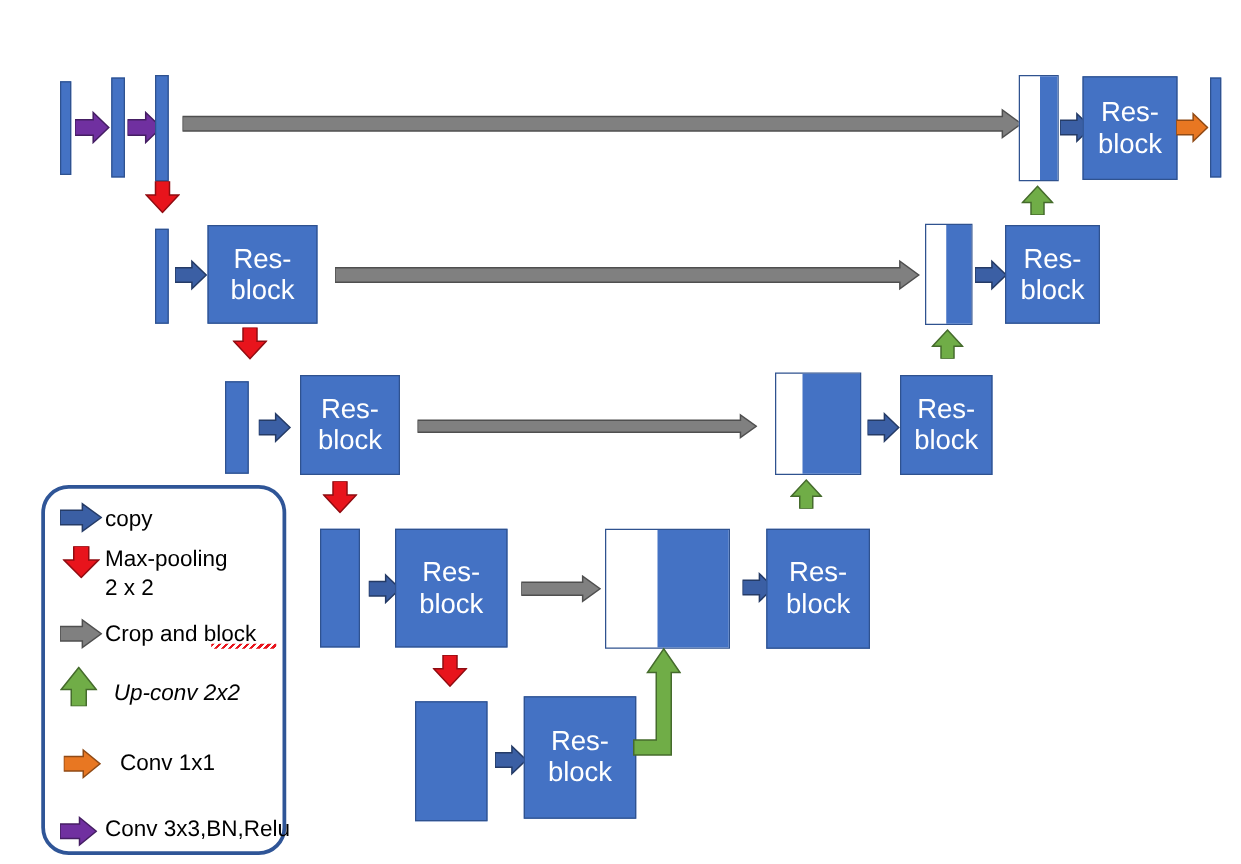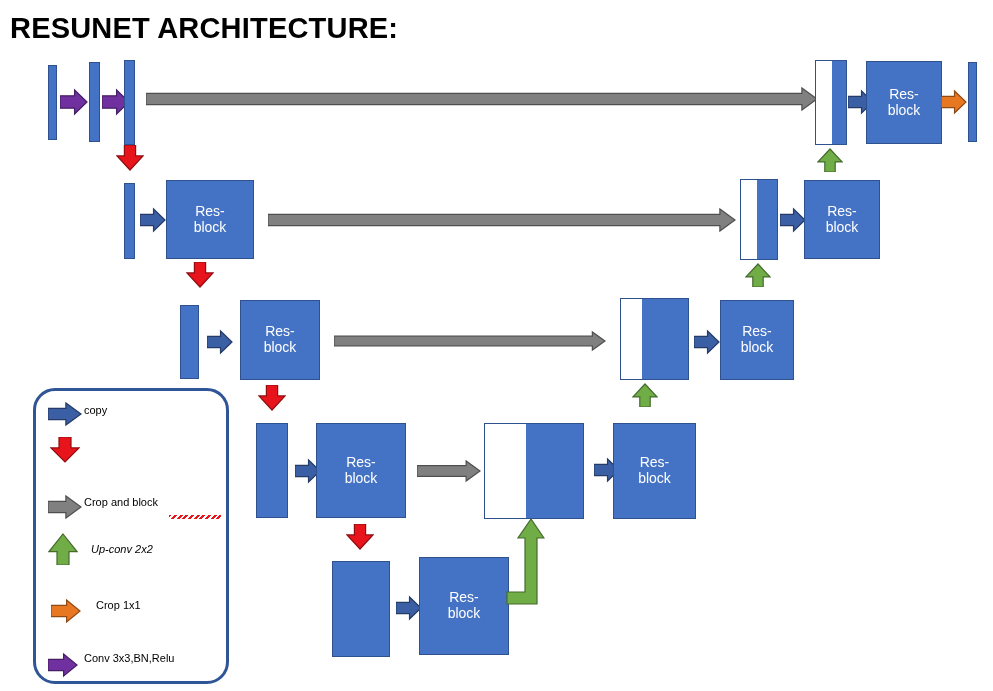--- a/index.html
+++ b/index.html
@@ -16,40 +16,39 @@
   .bar{position:absolute;background:#4472C4;border:1px solid #2F528F;box-sizing:border-box;}
 
   
   .concat{position:absolute;box-sizing:border-box;border:1px solid #2F528F;background:#ffffff;}
   .concat .fill{position:absolute;top:0;bottom:0;right:0;background:#4472C4;}
 
   
   .resblock{position:absolute;background:#4472C4;border:1px solid #2F528F;
             box-sizing:border-box;color:#ffffff;display:flex;flex-direction:column;
             align-items:center;justify-content:center;line-height:1.12;
-            font-size:14px;font-weight:400;}
+            font-size:22px;font-weight:400;}
   .resblock span{display:block;}
 
   
   .arr{position:absolute;}
   .arr svg{display:block;}
 
   
   .legend{position:absolute;left:33px;top:388px;width:196px;height:296px;
           border:3px solid #2F5597;border-radius:22px;background:#ffffff;box-sizing:border-box;}
   .legend-row{position:absolute;}
-  .legend-label{position:absolute;color:#000000;font-size:11px;line-height:1.25;white-space:pre;}
+  .legend-label{position:absolute;color:#000000;font-size:18px;line-height:1.25;white-space:pre;}
   .squiggle{position:absolute;height:4px;}
 </style>
 </head>
 <body>
 
 <div id="canvas">
 
-  <div class="title">RESUNET ARCHITECTURE:</div>
 
   <div class="bar" style="left:48px;top:65px;width:9px;height:75px;"></div>
   <div class="arr" style="left:60px;top:88px;width:28px;height:28px;">
       <svg width="28" height="28" viewBox="0 0 28 28">
         <path d="M0,7.840000000000001 L14.56,7.840000000000001 L14.56,2 L27,14 L14.56,26 L14.56,20.16 L0,20.16 Z" fill="#7030A0" stroke="#451e63" stroke-width="1.2" stroke-linejoin="miter"></path>
       </svg>
     </div>
 
   <div class="bar" style="left:89px;top:62px;width:11px;height:80px;"></div>
   <div class="arr" style="left:102px;top:88px;width:28px;height:28px;">
@@ -247,20 +246,22 @@
           <path d="M0,7.280000000000001 L17.88,7.280000000000001 L17.88,2 L33,13 L17.88,24 L17.88,18.72 L0,18.72 Z" fill="#3B5FA4" stroke="#253b66" stroke-width="1.2" stroke-linejoin="miter"></path>
         </svg>
       </div>
     <div class="legend-label" style="left:48px;top:13px;">copy</div>
 
     <div class="legend-row arr" style="left:14px;top:46px;width:30px;height:26px;">
         <svg width="30" height="26" viewBox="0 0 30 26">
           <path d="M9,0 L21,0 L21,10.920000000000002 L29,10.920000000000002 L15,25 L1,10.920000000000002 L9,10.920000000000002 Z" fill="#E8141C" stroke="#900c11" stroke-width="1.2" stroke-linejoin="miter"></path>
         </svg>
       </div>
+    <div class="legend-label" style="left:48px;top:45px;">Max-pooling
+2 x 2</div>
 
     <div class="legend-row arr" style="left:12px;top:103px;width:34px;height:26px;">
         <svg width="34" height="26" viewBox="0 0 34 26">
           <path d="M0,7.280000000000001 L17.88,7.280000000000001 L17.88,2 L33,13 L17.88,24 L17.88,18.72 L0,18.72 Z" fill="#808080" stroke="#4f4f4f" stroke-width="1.2" stroke-linejoin="miter"></path>
         </svg>
       </div>
     <div class="legend-label" style="left:48px;top:105px;">Crop and block</div>
     <div class="squiggle" style="left:133px;top:124px;width:52px;
          background:repeating-linear-gradient(135deg,#E8141C 0 2px,transparent 2px 4px);"></div>
 
@@ -269,21 +270,21 @@
           <path d="M15,1 L29,18.56 L21,18.56 L21,32 L9,32 L9,18.56 L1,18.56 Z" fill="#70AD47" stroke="#456b2c" stroke-width="1.2" stroke-linejoin="miter"></path>
         </svg>
       </div>
     <div class="legend-label" style="left:55px;top:152px;font-style:italic;">Up-conv 2x2</div>
 
     <div class="legend-row arr" style="left:15px;top:207px;width:30px;height:26px;">
         <svg width="30" height="26" viewBox="0 0 30 26">
           <path d="M0,7.280000000000001 L15.600000000000001,7.280000000000001 L15.600000000000001,2 L29,13 L15.600000000000001,24 L15.600000000000001,18.72 L0,18.72 Z" fill="#E87722" stroke="#904a15" stroke-width="1.2" stroke-linejoin="miter"></path>
         </svg>
       </div>
-    <div class="legend-label" style="left:60px;top:208px;">Crop 1x1</div>
+    <div class="legend-label" style="left:60px;top:208px;">Conv 1x1</div>
 
     <div class="legend-row arr" style="left:12px;top:261px;width:30px;height:26px;">
         <svg width="30" height="26" viewBox="0 0 30 26">
           <path d="M0,7.280000000000001 L15.600000000000001,7.280000000000001 L15.600000000000001,2 L29,13 L15.600000000000001,24 L15.600000000000001,18.72 L0,18.72 Z" fill="#7030A0" stroke="#451e63" stroke-width="1.2" stroke-linejoin="miter"></path>
         </svg>
       </div>
     <div class="legend-label" style="left:48px;top:261px;">Conv 3x3,BN,Relu</div>
   </div>
 
 </div>

